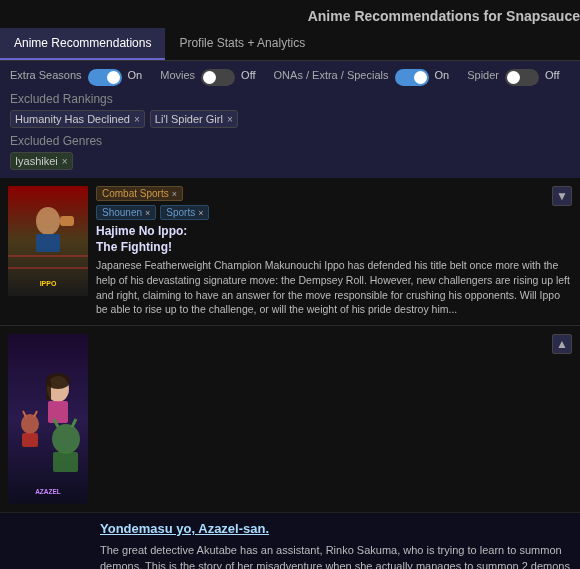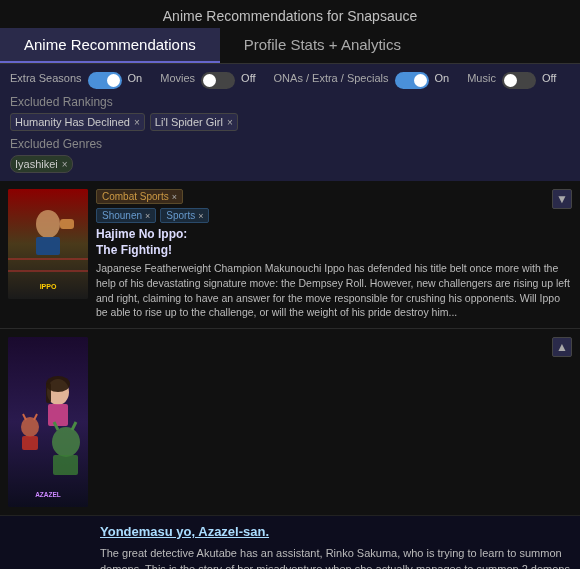--- a/index.html
+++ b/index.html
@@ -5,34 +5,35 @@
     * { box-sizing: border-box; margin: 0; padding: 0; }
     body {
       font-family: Arial, sans-serif;
       background: #1a1a2e;
       color: #e0e0e0;
       width: 580px;
       min-height: 569px;
       overflow-x: hidden;
     }
     .page-title {
-      text-align: center;
+      text-align: right;
       color: #c0c0c0;
       font-size: 14px;
       padding: 8px 0 4px;
       background: #111;
+      font-weight: bold;
     }
     .tabs-bar {
       display: flex;
       background: #111;
       border-bottom: 1px solid #333;
     }
     .tab {
-      padding: 8px 24px;
-      font-size: 15px;
+      padding: 8px 14px;
+      font-size: 12px;
       cursor: pointer;
       color: #aaa;
       white-space: nowrap;
     }
     .tab.active {
       background: #2a2a4a;
       color: #fff;
       border-bottom: 2px solid #6666cc;
     }
     .controls-bar {
@@ -101,21 +102,20 @@
       align-items: flex-end;
       gap: 4px;
     }
     .tag .x {
       color: #aaa;
       cursor: pointer;
       font-size: 10px;
     }
     .tag.genre {
       background: #2a3a2a;
-      border-radius: 8px;
     }
     .anime-list {
       background: #111;
     }
     .anime-card {
       border-bottom: 1px solid #2a2a2a;
     }
     .anime-card-header {
       display: flex;
       padding: 8px;
@@ -293,21 +293,21 @@
       <span class="toggle-state-label">Off</span>
     </div>
     <div class="toggle-group">
       <span class="toggle-label-text">ONAs / Extra / Specials</span>
       <div class="toggle-switch on">
         <div class="knob"></div>
       </div>
       <span class="toggle-state-label">On</span>
     </div>
     <div class="toggle-group">
-      <span class="toggle-label-text">Music</span>
+      <span class="toggle-label-text">Spider</span>
       <div class="toggle-switch off">
         <div class="knob"></div>
       </div>
       <span class="toggle-state-label">Off</span>
     </div>
   </div>
 
   <div style="margin-bottom:6px;">
     <div class="section-label">Excluded Rankings</div>
     <div class="tags-row">

